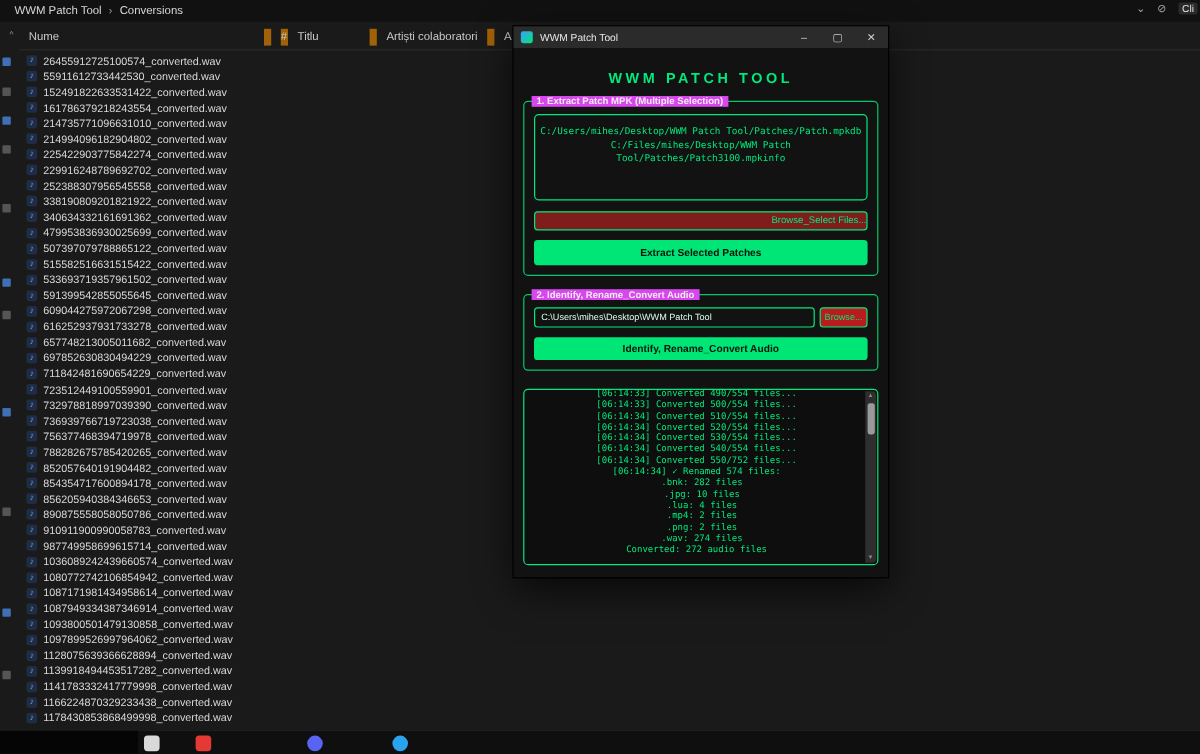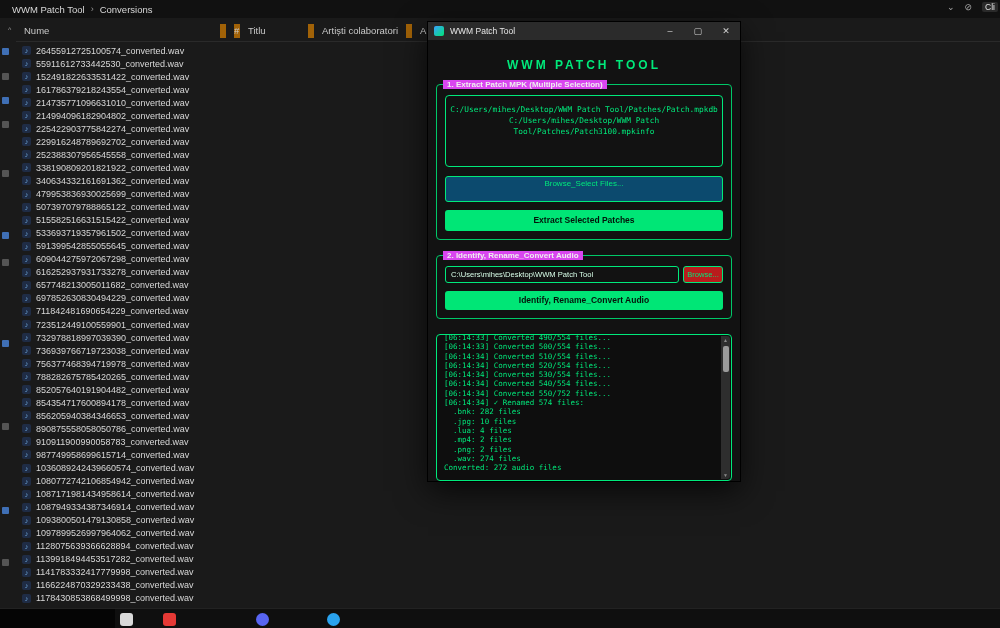--- a/index.html
+++ b/index.html
@@ -39,31 +39,31 @@
   .dlg-title { color: #e6e6e6; font-size: 8.5px; flex: 1; }
   .dlg-controls { display: flex; height: 18px; }
   .dlg-btn { width: 28px; text-align: center; line-height: 18px; color: #cfcfcf; font-size: 9px; }
   .dlg-body { padding: 8px 8px 0 8px; }
   .dlg-heading { text-align: center; color: var(--green); font-weight: bold; font-size: 12px; letter-spacing: 3px; margin: 10px 0 12px 0; }
 
   .group { border: 1px solid #00c868; border-radius: 4px; padding: 10px 8px 8px 8px; position: relative; margin-bottom: 15px; }
   .group-label { position: absolute; top: -5px; left: 6px; background: #d946ef; padding: 0 4px; color: #efefef; font-weight: bold; font-size: 8px; }
 
   .path-listbox { border: 1px solid var(--green); border-radius: 4px; height: 72px; padding: 8px 4px; text-align: center; color: var(--green); font-size: 7.8px; font-family: "DejaVu Sans Mono", monospace; line-height: 11px; overflow: hidden; }
-  .outline-btn { margin-top: 9px; width: 100%; height: 26px; border: 1px solid var(--green); border-radius: 3px; background: #0c4a6e; color: var(--green); font-size: 8px; line-height: 13px; text-align: center; }
+  .outline-btn { margin-top: 9px; width: 100%; height: 16px; border: 1px solid var(--green); border-radius: 3px; background: #7f1d1d; color: var(--green); font-size: 8px; line-height: 13px; text-align: right; }
   .solid-btn { margin-top: 8px; width: 100%; height: 21px; background: var(--btn-green); border-radius: 3px; color: #03140a; font-weight: bold; font-size: 8.5px; line-height: 21px; text-align: center; }
 
   .path-row { display: flex; gap: 4px; align-items: flex-end; }
   .path-input { flex: 1; height: 17px; border: 1px solid var(--green); border-radius: 3px; background: #121212; color: #d9ffe9; font-size: 7.6px; line-height: 15px; padding-left: 5px; white-space: nowrap; overflow: hidden; }
   .small-btn { width: 40px; height: 17px; border: 1px solid var(--green); border-radius: 3px; background: #b91c1c; color: var(--green); font-size: 7.6px; line-height: 15px; text-align: center; }
   .solid-btn.sm { height: 19px; line-height: 19px; margin-top: 8px; }
 
   .log-box { border: 1px solid var(--green); border-radius: 4px; height: 147px; background: #0e0e0e; position: relative; overflow: hidden; }
   .log-content { padding: 2px 14px 4px 7px; margin-top: -4px; font-family: "DejaVu Sans Mono", monospace; font-size: 7.5px; line-height: 9.3px; color: var(--green); }
-  .log-line { white-space: pre; }
+  .log-line { white-space: pre; text-align: center; }
   .log-scrollbar { position: absolute; top: 1px; right: 1px; bottom: 1px; width: 9px; background: #2e2e2e; border-radius: 0 3px 3px 0; }
   .log-thumb { position: absolute; top: 10px; left: 1.5px; width: 6px; height: 26px; background: #9a9a9a; border-radius: 2px; }
   .scroll-arrow { position: absolute; left: 0; width: 9px; text-align: center; color: #8a8a8a; font-size: 5px; }
   .scroll-arrow.up { top: 1px; } .scroll-arrow.down { bottom: 1px; }
 
   
   .taskbar { position: absolute; left: 0; right: 0; bottom: 0; height: 20px; background: #0f0f0f; border-top: 1px solid #222; z-index: 20; }
   .taskbar .black-seg { position: absolute; left: 0; top: 0; bottom: 0; width: 115px; background: #050505; }
   .tb-icon { position: absolute; top: 3.5px; width: 13px; height: 13px; border-radius: 3px; }
   .tb-1 { left: 120px; background: #d9d9d9; }
@@ -349,21 +349,21 @@
     </div>
 
     <div class="dlg-body">
       <div class="dlg-heading">WWM PATCH TOOL</div>
 
       <div class="group">
         <span class="group-label">1. Extract Patch MPK (Multiple Selection)</span>
         <div class="path-listbox">
 
         <div class="path-line">C:/Users/mihes/Desktop/WWM Patch Tool/Patches/Patch.mpkdb</div>
-            <div class="path-line">C:/Users/mihes/Desktop/WWM Patch Tool/Patches/Patch3100.mpkinfo</div>
+            <div class="path-line">C:/Files/mihes/Desktop/WWM Patch Tool/Patches/Patch3100.mpkinfo</div>
           </div>
         <div class="outline-btn">Browse_Select Files...</div>
         <div class="solid-btn">Extract Selected Patches</div>
       </div>
 
       <div class="group">
         <span class="group-label">2. Identify, Rename_Convert Audio</span>
         <div class="path-row">
           <div class="path-input">C:\Users\mihes\Desktop\WWM Patch Tool</div>
           <div class="small-btn">Browse...</div>

